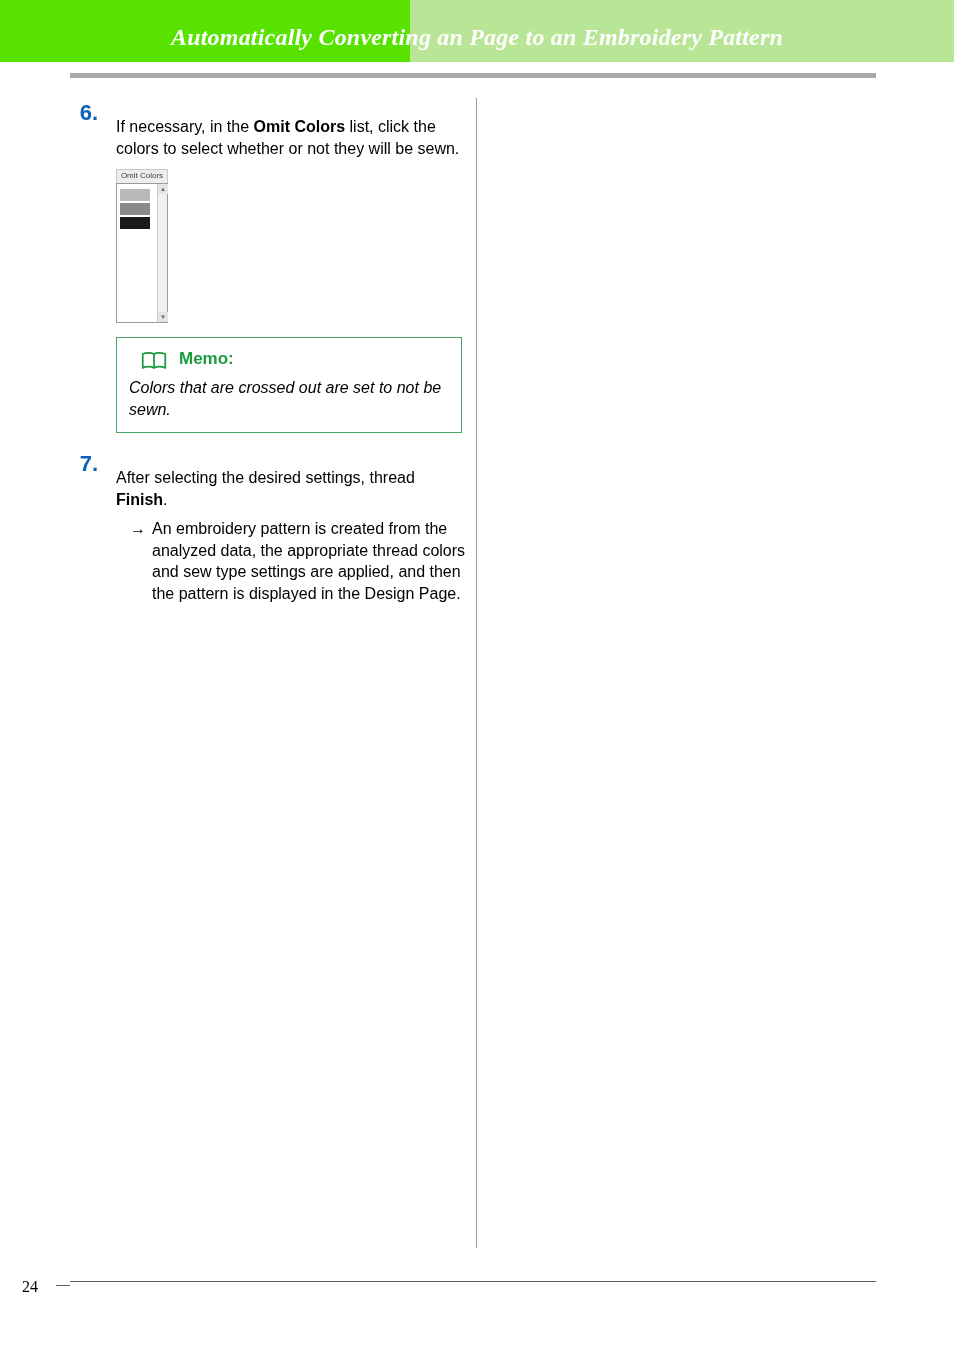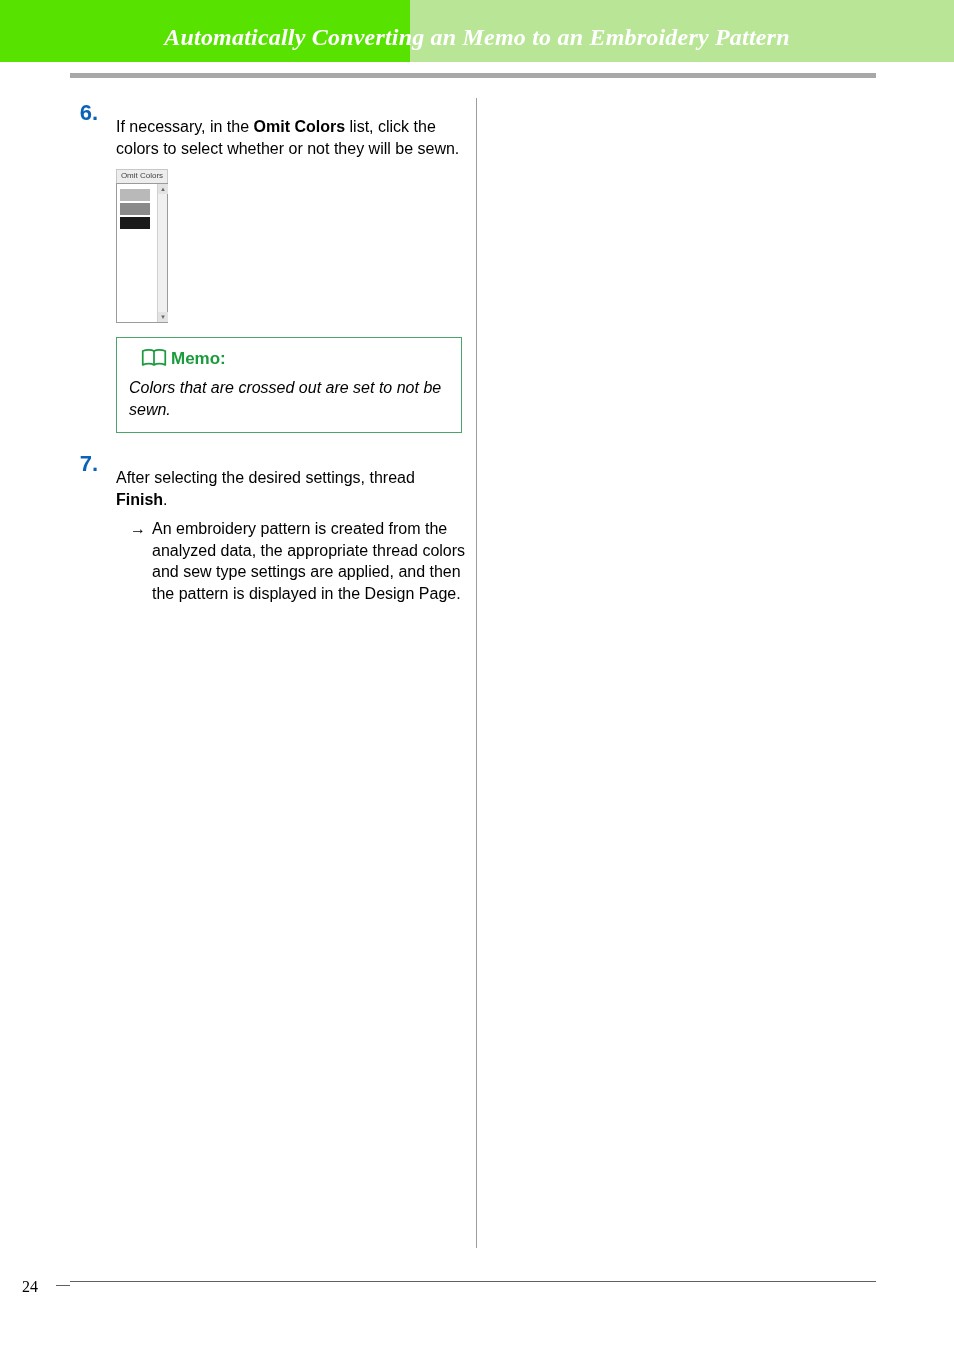--- a/index.html
+++ b/index.html
@@ -27,21 +27,21 @@
   .omit-label { font-size: 8px; color: #444; background: #ededed; border: 1px solid #c7c7c7; border-bottom: none; padding: 1px 2px; width: 52px; text-align: center; }
   .omit-box { border: 1px solid #9b9b9b; background: #ffffff; width: 52px; height: 140px; position: relative; padding: 3px 2px; }
   .omit-scroll { position: absolute; right: 0; top: 0; width: 10px; height: 100%; background: #f0f0f0; border-left: 1px solid #d0d0d0; }
   .omit-scroll .arrow { width: 10px; height: 10px; background: #e3e3e3; position: absolute; font-size: 7px; line-height: 10px; text-align: center; color: #666; }
   .omit-scroll .arrow.up { top: 0; }
   .omit-scroll .arrow.down { bottom: 0; }
   .swatch { width: 30px; height: 12px; margin: 2px 0 2px 1px; }
 
   
   .memo { margin-top: 14px; border: 1px solid #4aa56a; padding: 10px 12px 12px 12px; width: 346px; margin-left: 0; }
-  .memo-head { display: flex; align-items: flex-start; gap: 4px; margin-bottom: 6px; padding-left: 12px; }
+  .memo-head { display: flex; align-items: flex-end; gap: 12px; margin-bottom: 6px; padding-left: 12px; }
   .memo-icon { width: 26px; height: 20px; }
   .memo-title { color: #1a9b3c; font-weight: 700; font-size: 17px; }
   .memo-body { font-style: italic; font-size: 16px; line-height: 1.35; color: #000; }
 
   .result-line { display: flex; align-items: flex-start; gap: 6px; margin-top: 8px; margin-left: 14px; font-size: 16px; line-height: 1.35; }
 
   
   .vdiv { position: absolute; left: 476px; top: 98px; width: 1px; height: 1150px; background: #9d9d9d; }
 
   
@@ -49,21 +49,21 @@
   .footer-tick { position: absolute; left: 56px; bottom: 62px; width: 14px; height: 1px; background: #5f5f5f; }
   .pagenum { position: absolute; left: 22px; bottom: 52px; font-family: "Times New Roman", Times, serif; font-size: 16px; color: #000; }
 </style>
 </head>
 <body>
 
 <div class="page">
 
   <div class="band-left"></div>
   <div class="band-right"></div>
-  <div class="header-title">Automatically Converting an Memo to an Embroidery Pattern</div>
+  <div class="header-title">Automatically Converting an Page to an Embroidery Pattern</div>
 
   <div class="gray-rule"></div>
 
   <div class="col">
 
     <div class="step">
       <div class="step-num">6.</div>
       <div class="step-body">
         <span>If necessary, in the </span><span class="bold">Omit Colors</span><span> list, click the colors to select whether or not they will be sewn.</span>
 

